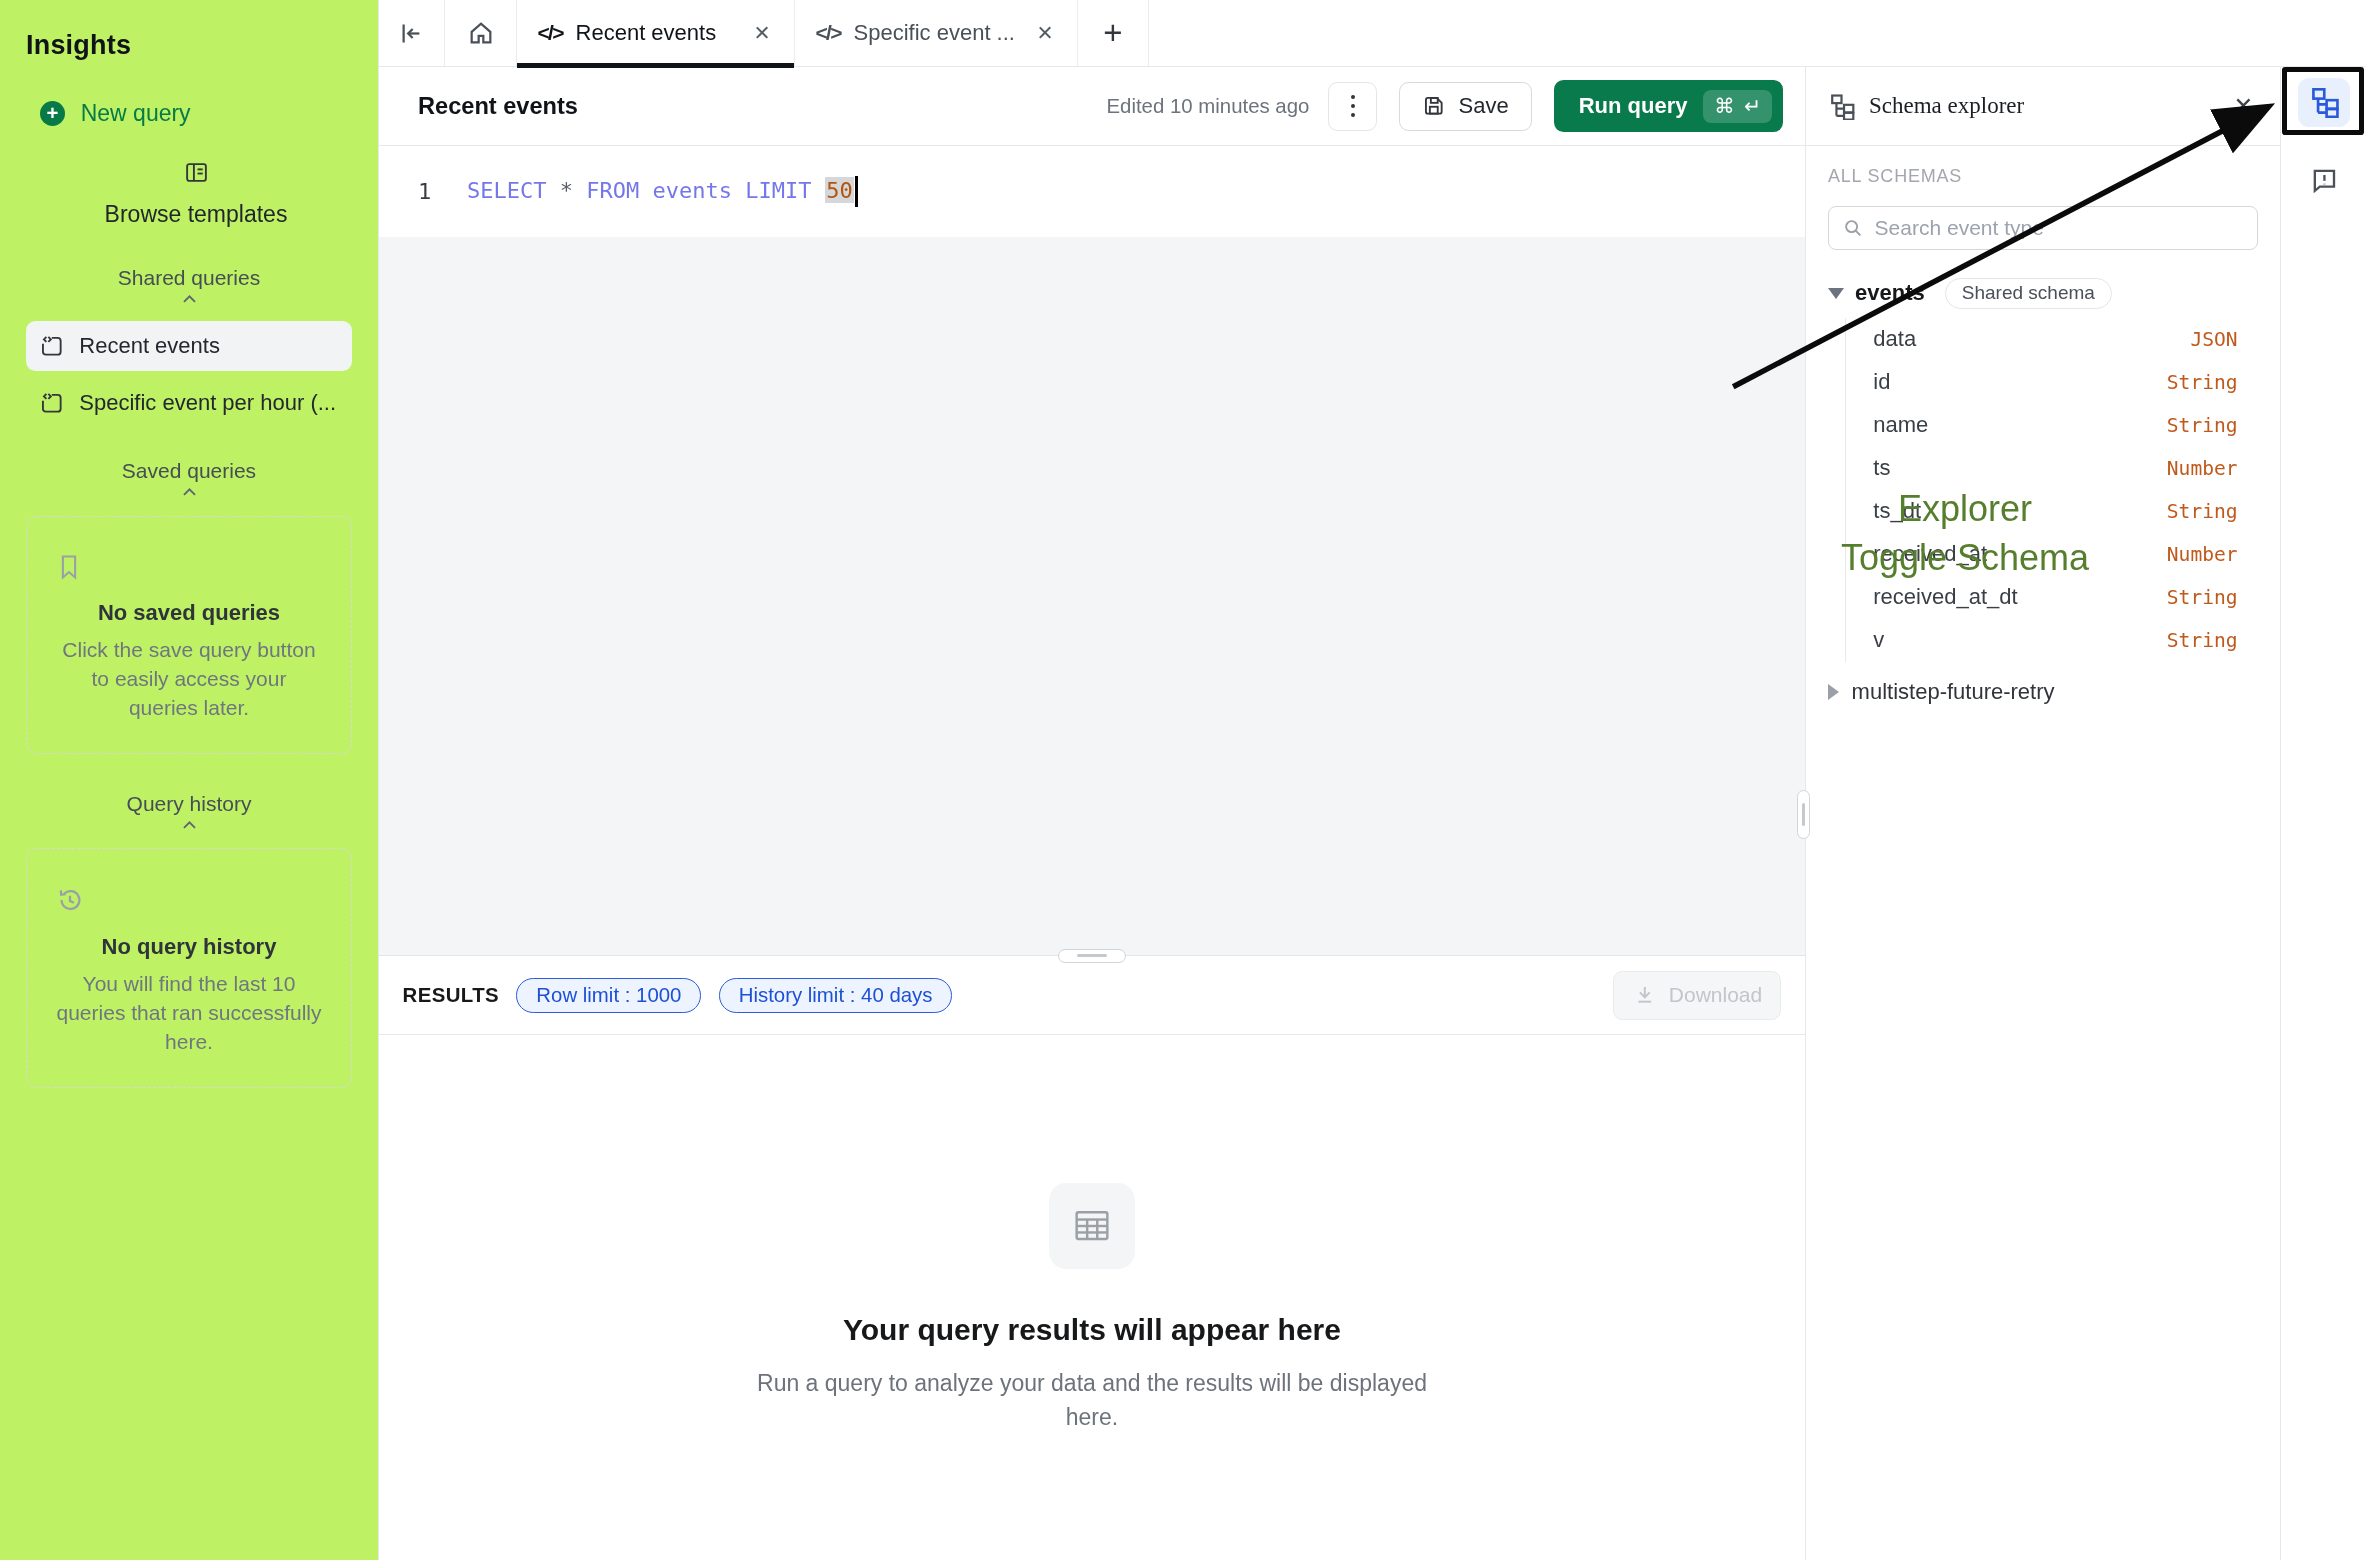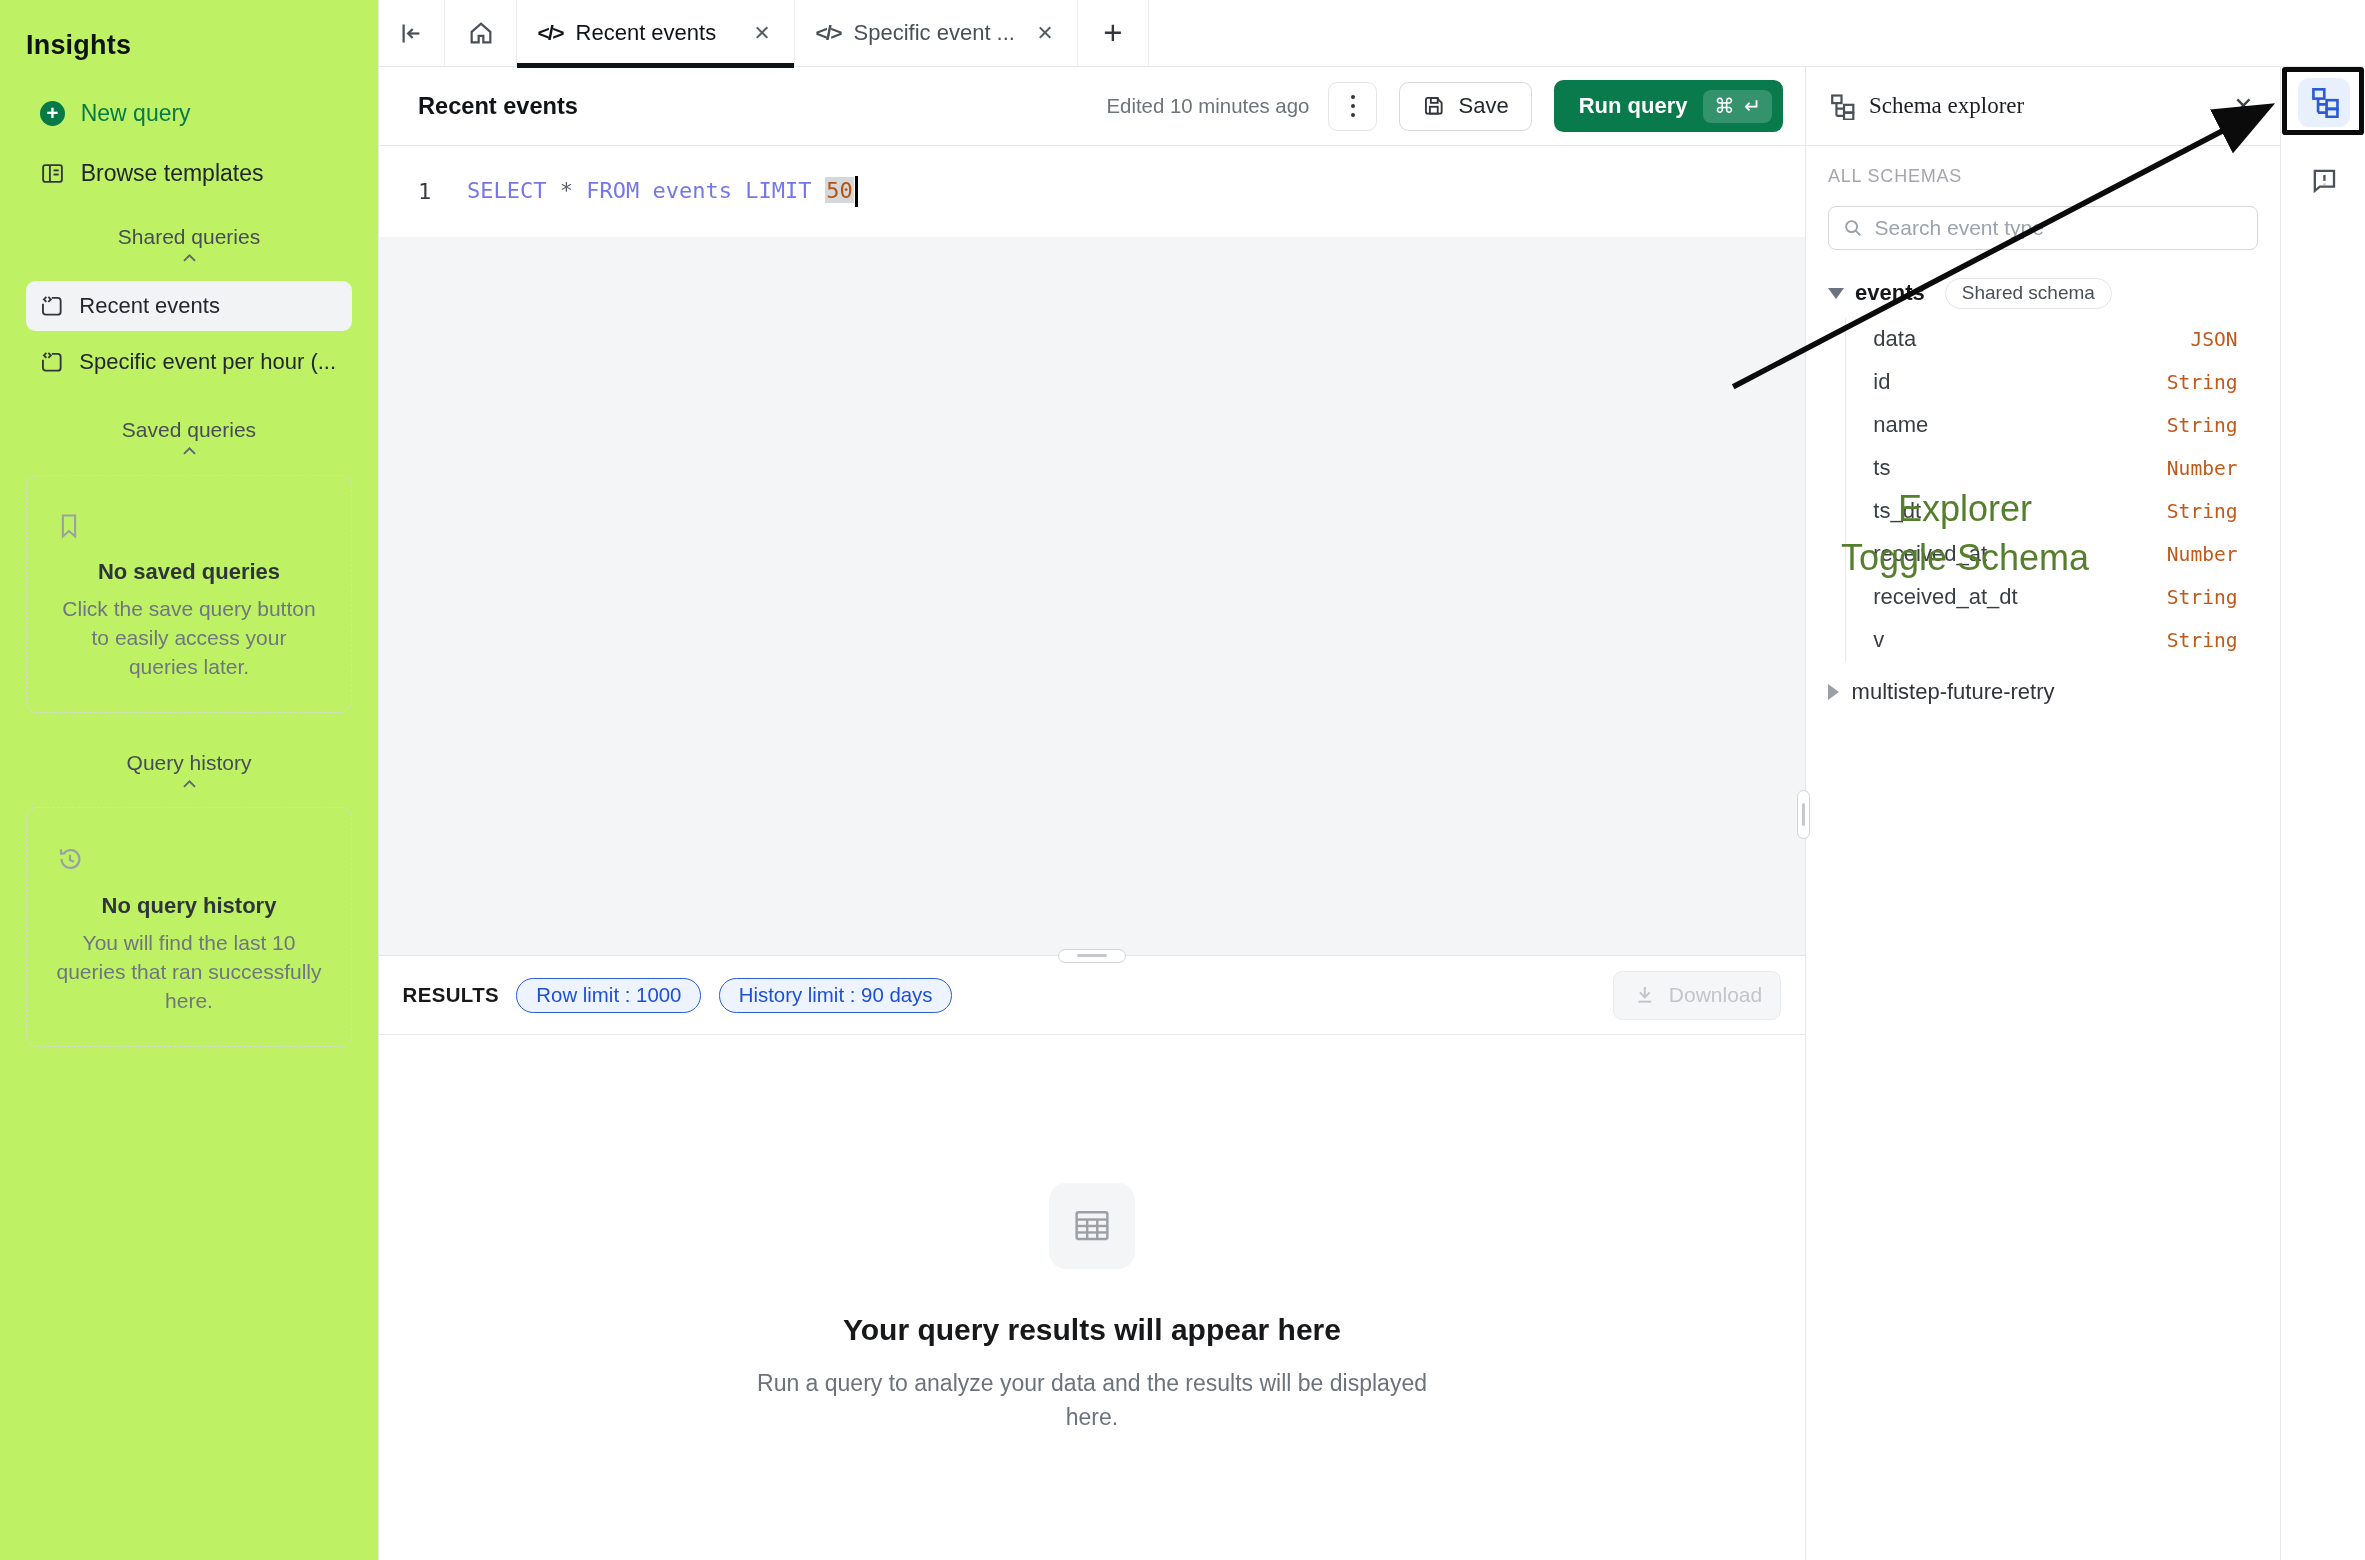--- a/index.html
+++ b/index.html
@@ -4,21 +4,21 @@
 <style>
   * { box-sizing: border-box; margin: 0; padding: 0; }
   html,body { background:#fff; }
   body { font-family:"Liberation Sans", sans-serif; color:#16181d; }
   .app { position:relative; width:2366px; height:1561px; background:#fff; overflow:hidden; display:flex; }
 
   
   .sidebar { width:379px; height:100%; border-right:1.6px solid #e7e8ea; padding:0 26px; flex:none; background:#bef264; }
   .sb-title { margin-top:30px; font-size:27px; font-weight:700; letter-spacing:0.2px; color:#101418; }
   .sb-link { display:flex; align-items:center; gap:15.7px; margin-top:39px; padding-left:14px; cursor:pointer; }
-  .sb-link + .sb-link { margin-top:33px; }
+  .sb-link + .sb-link { margin-top:33px;flex-direction:column; }
   .plus-circle { width:25px; height:25px; border-radius:50%; background:#077a47; color:#fff; display:flex; align-items:center; justify-content:center; font-size:20.4px; font-weight:700; line-height:1; flex:none; }
   .sb-link .lbl-green { color:#077a47; font-size:23px; font-weight:500; }
   .sb-link .lbl-dark { color:#22262c; font-size:23px; }
   .sb-section-head { display:flex; align-items:center; justify-content:space-between; margin-top:38px; color:#474d55; font-size:21px;flex-direction:column; }
   .sb-list { margin-top:12.6px; }
   .sb-item { display:flex; align-items:center; gap:15.7px; height:50px; padding-left:14px; border-radius:9.4px; font-size:22px; color:#23272e; cursor:pointer; }
   .sb-item.active { background:#f2f3f5; }
   .sb-item + .sb-item { margin-top:6.3px; }
   .sb-item span.txt { white-space:nowrap; overflow:hidden; text-overflow:ellipsis; }
   .dashed-box { margin-top:14px; border:1.6px dashed #d6d8db; border-radius:11px; padding:36px 28px 31px; text-align:center; }
@@ -283,21 +283,21 @@
 
           <div class="hresize">
               <i></i>
             </div>
         </div>
 
         <div class="results">
           <div class="results-toolbar">
             <span class="results-label">RESULTS</span>
             <span class="limit-pill">Row limit : 1000</span>
-            <span class="limit-pill">History limit : 90 days</span>
+            <span class="limit-pill">History limit : 40 days</span>
             <div class="btn download-btn">
               <span>
                 <svg width="23.6" height="23.6" viewBox="0 0 24 24" fill="none" stroke="#c2c5c9" stroke-width="2">
                   <line x1="12" y1="4" x2="12" y2="14"></line>
                     <polyline points="7 9.5 12 14.5 17 9.5"></polyline>
                     <line x1="5.5" y1="19" x2="18.5" y2="19"></line>
                 </svg>
               </span>
               <span>Download</span>
             </div>

